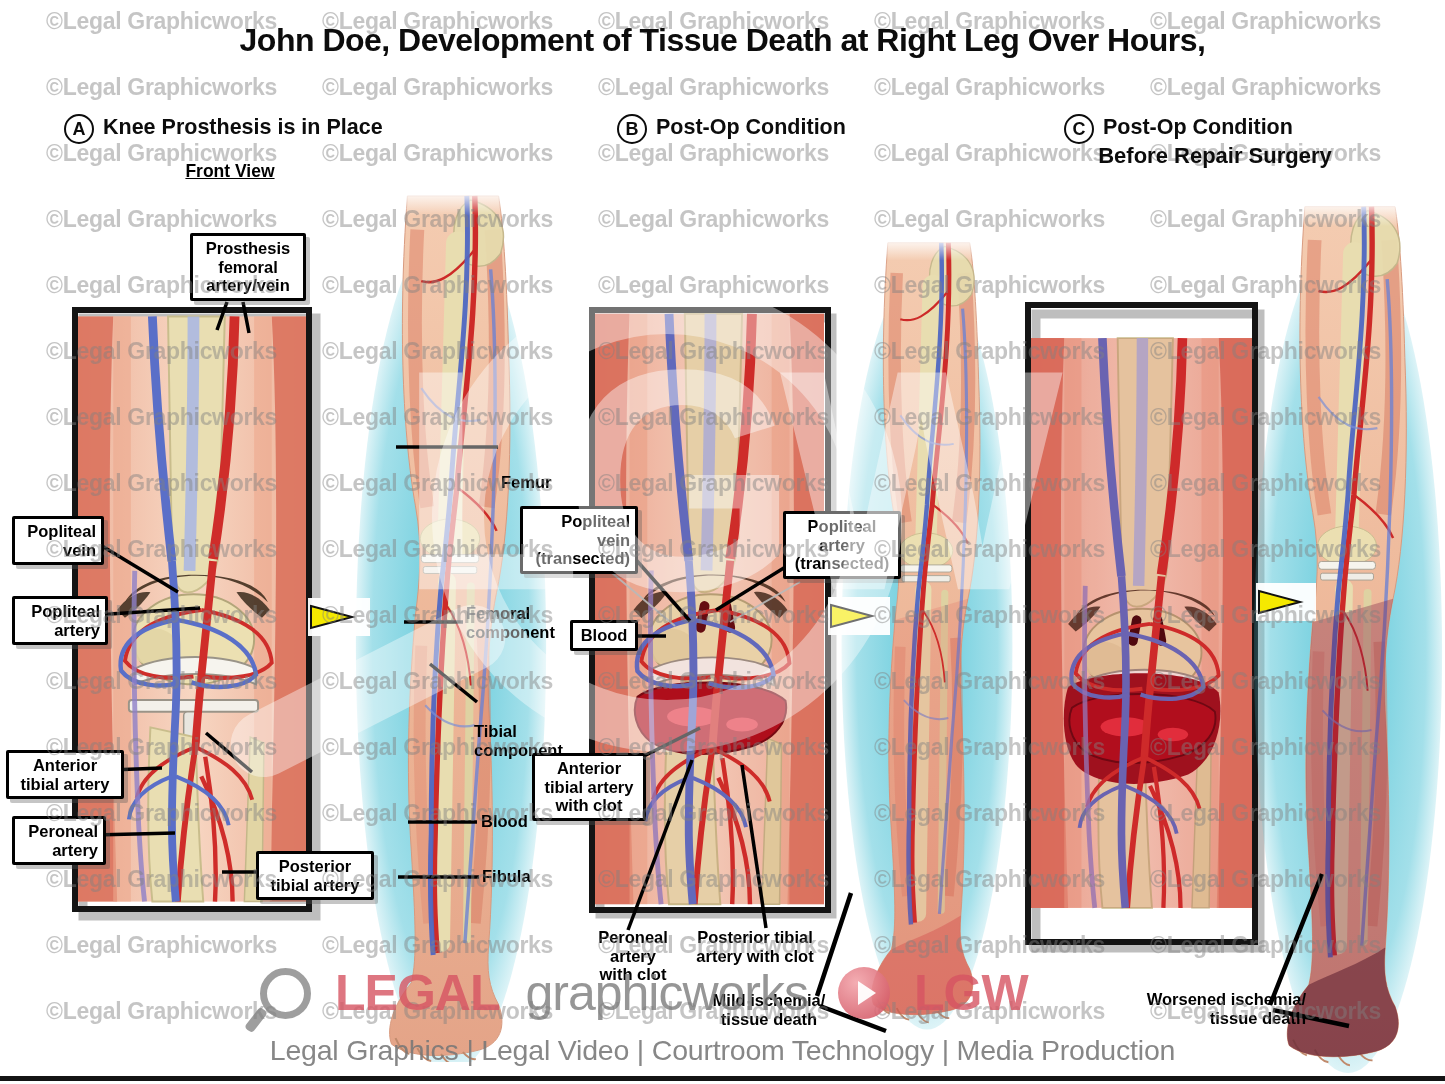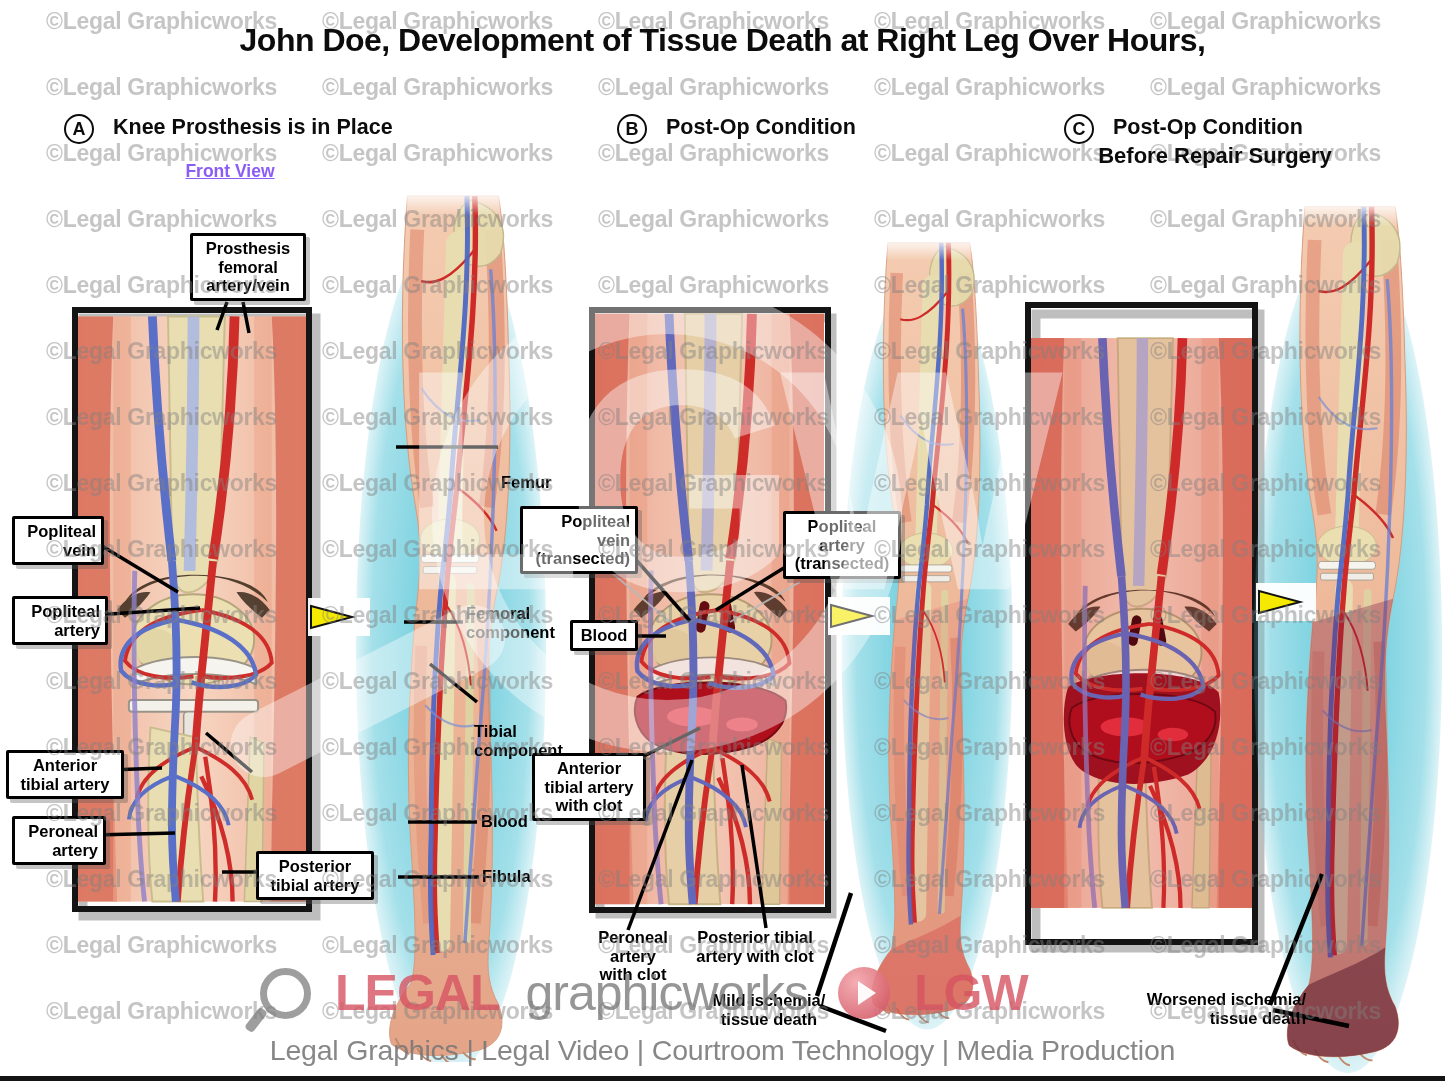--- a/index.html
+++ b/index.html
@@ -12,24 +12,24 @@
   #wm-layer{position:absolute;left:0;top:0;width:100%;height:100%;z-index:3;pointer-events:none;}
   .z-top{z-index:4;}
   
   .title{position:absolute;left:0;width:100%;text-align:center;font-weight:bold;color:#0c0c0c;
          font-size:32px;letter-spacing:-0.5px;z-index:4;}
   #title1{top:22px;} #title2{top:61px;}
   .sec{position:absolute;display:flex;align-items:flex-start;z-index:4;}
   .sec .circ{width:26px;height:26px;border:2.5px solid #0c0c0c;border-radius:50%;
              font-weight:bold;font-size:18px;color:#0c0c0c;display:flex;align-items:center;
              justify-content:center;flex:0 0 auto;background:rgba(255,255,255,.6);}
-  .sec .sec-text{font-weight:bold;font-size:21.5px;color:#0c0c0c;margin-left:19px;line-height:1.2;margin-top:1px;}
+  .sec .sec-text{font-weight:bold;font-size:21.5px;color:#0c0c0c;margin-left:9px;line-height:1.2;margin-top:1px;}
   .sec2{position:absolute;font-weight:bold;font-size:22px;color:#0c0c0c;z-index:4;text-align:center;}
   #front-view{position:absolute;left:160px;top:161px;width:140px;text-align:center;font-weight:bold;
-              font-size:17.5px;text-decoration:underline;color:#8b5cf6;z-index:4;}
+              font-size:17.5px;text-decoration:underline;color:#000000;z-index:4;}
   
   .lbox,.ltext{position:absolute;font-weight:bold;font-size:16.5px;line-height:1.13;color:#000;
                white-space:pre-line;text-align:center;}
   .lbox{background:#fff;border:3px solid #000;padding:3px 5px;border-radius:2px;
         box-shadow:4px 4px 0 rgba(90,90,90,.35);}
   .r{text-align:right;} .l{text-align:left;}
   
   .wm{position:absolute;font-size:23px;font-weight:600;color:rgba(128,128,128,.46);
       letter-spacing:-0.3px;white-space:nowrap;}
   #wm-circle{position:absolute;left:432px;top:282px;width:470px;height:470px;border-radius:50%;

